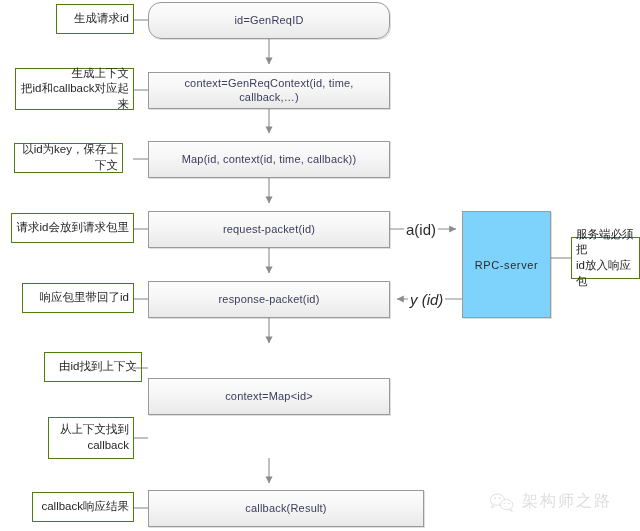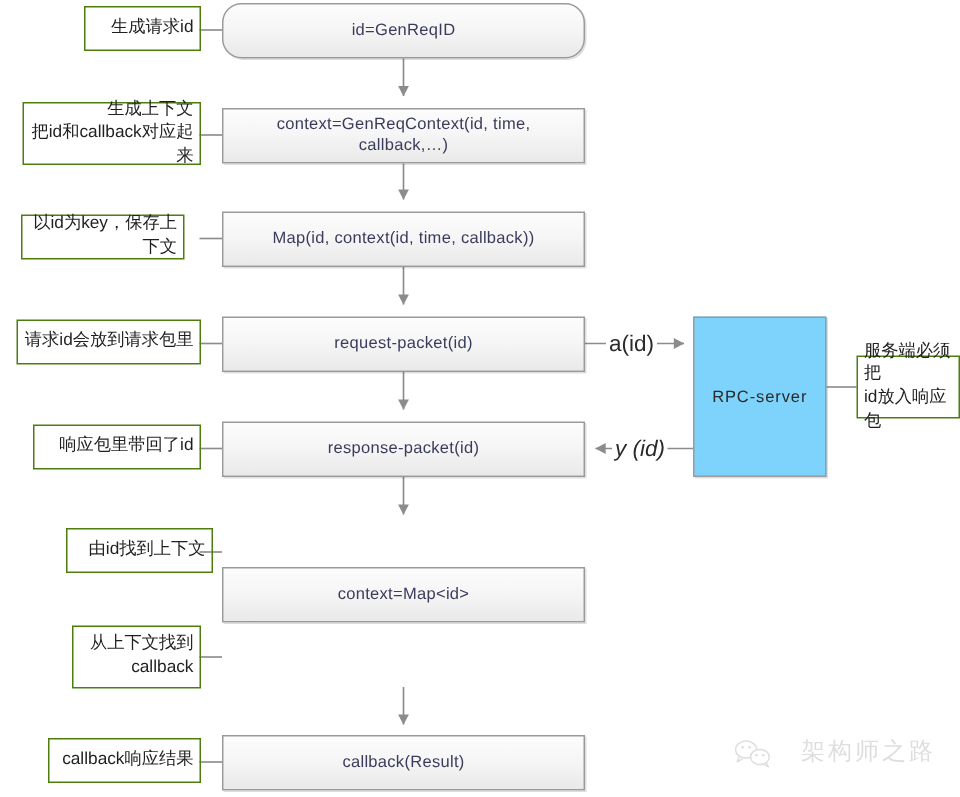--- a/index.html
+++ b/index.html
@@ -82,21 +82,21 @@
     background: #ffffff;
     padding: 0 2px;
     white-space: nowrap;
   }
 
   
   .watermark {
     position: absolute;
     display: flex;
     align-items: center;
-    gap: 19px;
+    gap: 7px;
     opacity: 0.92;
     user-select: none;
   }
   .watermark .wm-text {
     font-size: 16px;
     color: #dcdcdc;
     letter-spacing: 2px;
     font-family: "DejaVu Sans", sans-serif;
   }
   .wm-icon { width: 26px; height: 20px; display: block; }
@@ -170,21 +170,21 @@
 
   <div class="proc-box" style="left:148px; top:211px; width:242px; height:37px;">request-packet(id)</div>
 
   <div class="proc-box" style="left:148px; top:141px; width:242px; height:37px;">Map(id, context(id, time, callback))</div>
 
   <div class="proc-box" style="left:148px; top:281px; width:242px; height:37px;">response-packet(id)</div>
 
   <div class="proc-box" style="left:148px; top:350px; width:242px; height:37px;margin-top:28px;">context=Map&lt;id&gt;</div>
 
 
-  <div class="proc-box" style="left:148px; top:490px; width:242px; height:37px;">callback(Result)</div>
+  <div class="proc-box" style="left:148px; top:490px; width:276px; height:37px;">callback(Result)</div>
 
   <div class="server-box" style="left:462px; top:211px; width:89px; height:107px;">RPC-server</div>
 
   <div class="note left-align" style="left:571px; top:237px; width:69px; height:42px;">服务端必须把
 id放入响应包</div>
 
   <div class="edge-label" style="left:404px; top:221px;">a(id)</div>
 
   <div class="edge-label" style="left:408px; top:291px; font-style:italic;">y (id)</div>
 

